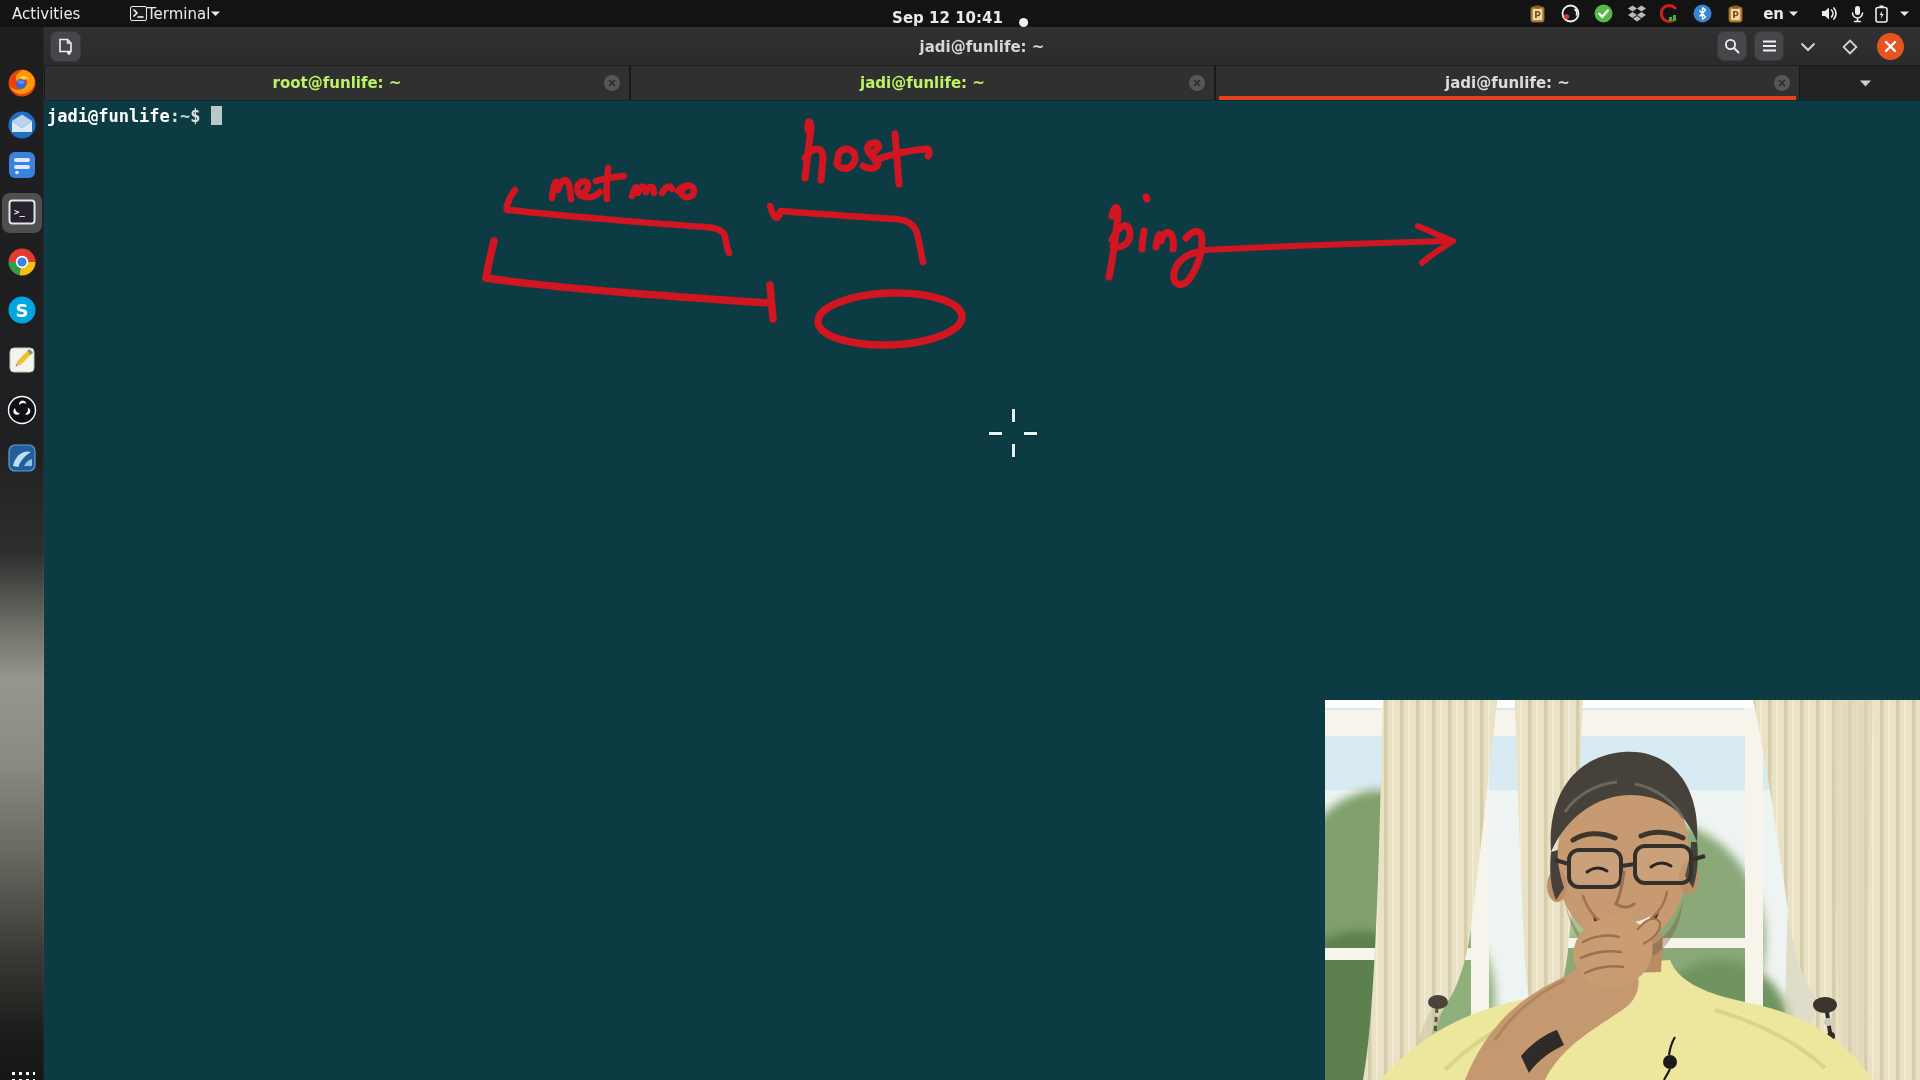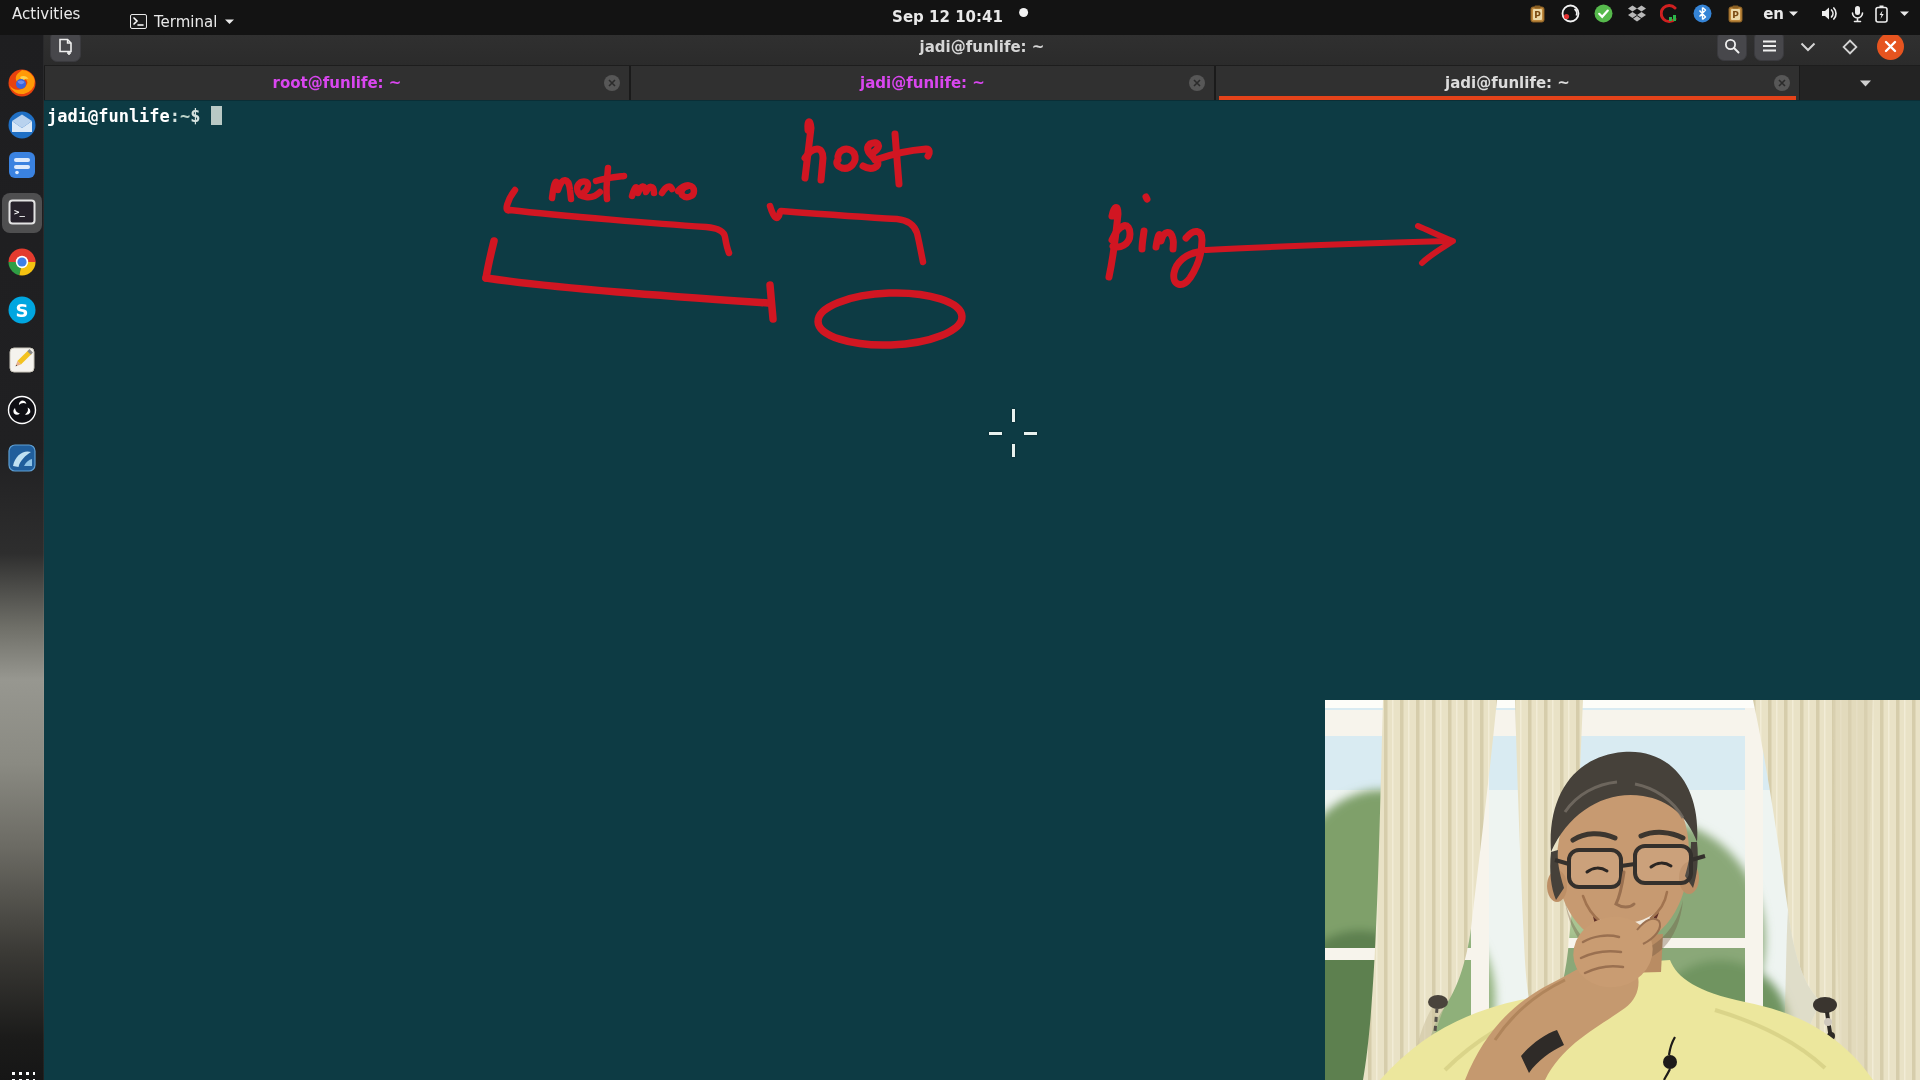--- a/index.html
+++ b/index.html
@@ -1,27 +1,27 @@
 <!DOCTYPE html>
 <html><head>
 <meta charset="utf-8">
 <style>
   * { margin:0; padding:0; box-sizing:border-box; }
   html,body { width:1920px; height:1080px; overflow:hidden; background:#000; }
   body { font-family:"DejaVu Sans","Liberation Sans",sans-serif; }
   .screen { position:relative; width:1920px; height:1080px; background:#0d3b44; }
 
   
-  .topbar { position:absolute; left:0; top:0; width:1920px; height:35px; background:#131313; color:#e9e9e9; font-size:15px; z-index:50;text-decoration:underline; }
+  .topbar { position:absolute; left:0; top:0; width:1920px; height:27px; background:#131313; color:#e9e9e9; font-size:15px; z-index:50;text-decoration:underline; }
   .tb-left { position:absolute; left:0; top:0; height:27px; display:flex; align-items:center; }
   .tb-item { height:27px; display:flex; align-items:center; padding:0 12px; cursor:default; }
-  .appmenu { position:absolute; left:118px; top:8px; gap:7px; }
+  .appmenu { position:absolute; left:118px; top:0; }
   .appicon-box { width:17px; height:15px; border:1.5px solid #e9e9e9; border-radius:2px; background:#1c1c1c; display:flex; align-items:center; justify-content:center; }
   .caret-svg { display:block; }
-  .tb-center { position:absolute; left:960px; top:8px; transform:translateX(-50%); height:27px; display:flex; align-items:flex-start; gap:16px; font-weight:600; }
+  .tb-center { position:absolute; left:960px; top:0; transform:translateX(-50%); height:27px; display:flex; align-items:flex-end; gap:16px; font-weight:600; }
   .recdot { width:9px; height:9px; border-radius:50%; background:#f2f2f2; }
   .tb-right { position:absolute; right:6px; top:0; height:27px; display:flex; align-items:center; gap:14px; }
   .trayicon { width:19px; height:19px; display:flex; align-items:center; justify-content:center; }
   .lang { display:flex; align-items:center; gap:4px; font-weight:600; padding:0 4px; }
   .sysgroup { display:flex; align-items:center; gap:11px; padding:0 4px; }
 
   
   .dock { position:absolute; left:0; top:27px; width:44px; height:1053px; z-index:40;
     background:linear-gradient(180deg,#1e1e20 0%,#202022 40%,#2e2e2e 50%,#6f6f68 57%,#979790 62%,#8a8a82 70%,#6b6a63 78%,#3a3935 88%,#1b1b1a 96%,#161616 100%);
     border-right:1px solid rgba(255,255,255,0.05); }
@@ -43,21 +43,21 @@
   .ctl { position:absolute; top:8px; display:flex; align-items:center; justify-content:center; }
   .ctl-min { left:1752px; width:24px; height:24px; }
   .ctl-max { left:1794px; width:24px; height:24px; }
   .ctl-close { left:1833px; top:6px; width:27px; height:27px; border-radius:50%; background:#e6541f; }
 
   .tabbar { position:absolute; left:0; top:39px; width:1876px; height:34px; background:#232323; display:flex; }
   .tab { position:absolute; top:0; height:34px; background:#303030; border-right:1px solid #1a1a1a; border-left:1px solid #1a1a1a; display:flex; align-items:center; justify-content:center; }
   .tab1 { left:0; width:586px; }
   .tab2 { left:586px; width:585px; }
   .tab3 { left:1171px; width:585px; }
-  .tab-label { font-size:15px; font-weight:600; color:#d946ef; }
+  .tab-label { font-size:15px; font-weight:600; color:#bef264; }
   .tab.active .tab-label { color:#dcdcdc; }
   .tab-close { position:absolute; right:9px; top:9px; width:16px; height:16px; border-radius:50%; background:#575757; display:flex; align-items:center; justify-content:center; }
   .tab-underline { position:absolute; left:3px; right:3px; bottom:0; height:4px; background:#e4431a; }
   .tab-dd { position:absolute; left:1766px; top:0; width:110px; height:34px; display:flex; align-items:center; justify-content:center; }
 
   .terminal { position:absolute; left:0; top:73px; width:1876px; height:980px; background:#0d3b44; border-top:1px solid #0a2e36; }
   .promptline { position:absolute; left:3px; top:5px; font-family:"DejaVu Sans Mono","Liberation Mono",monospace; font-size:17px; font-weight:700; letter-spacing:0; white-space:pre; }
   .p-green { color:#ffffff; }
   .p-light { color:#d5e2df; }
   .p-path { color:#bcd2c8; }

